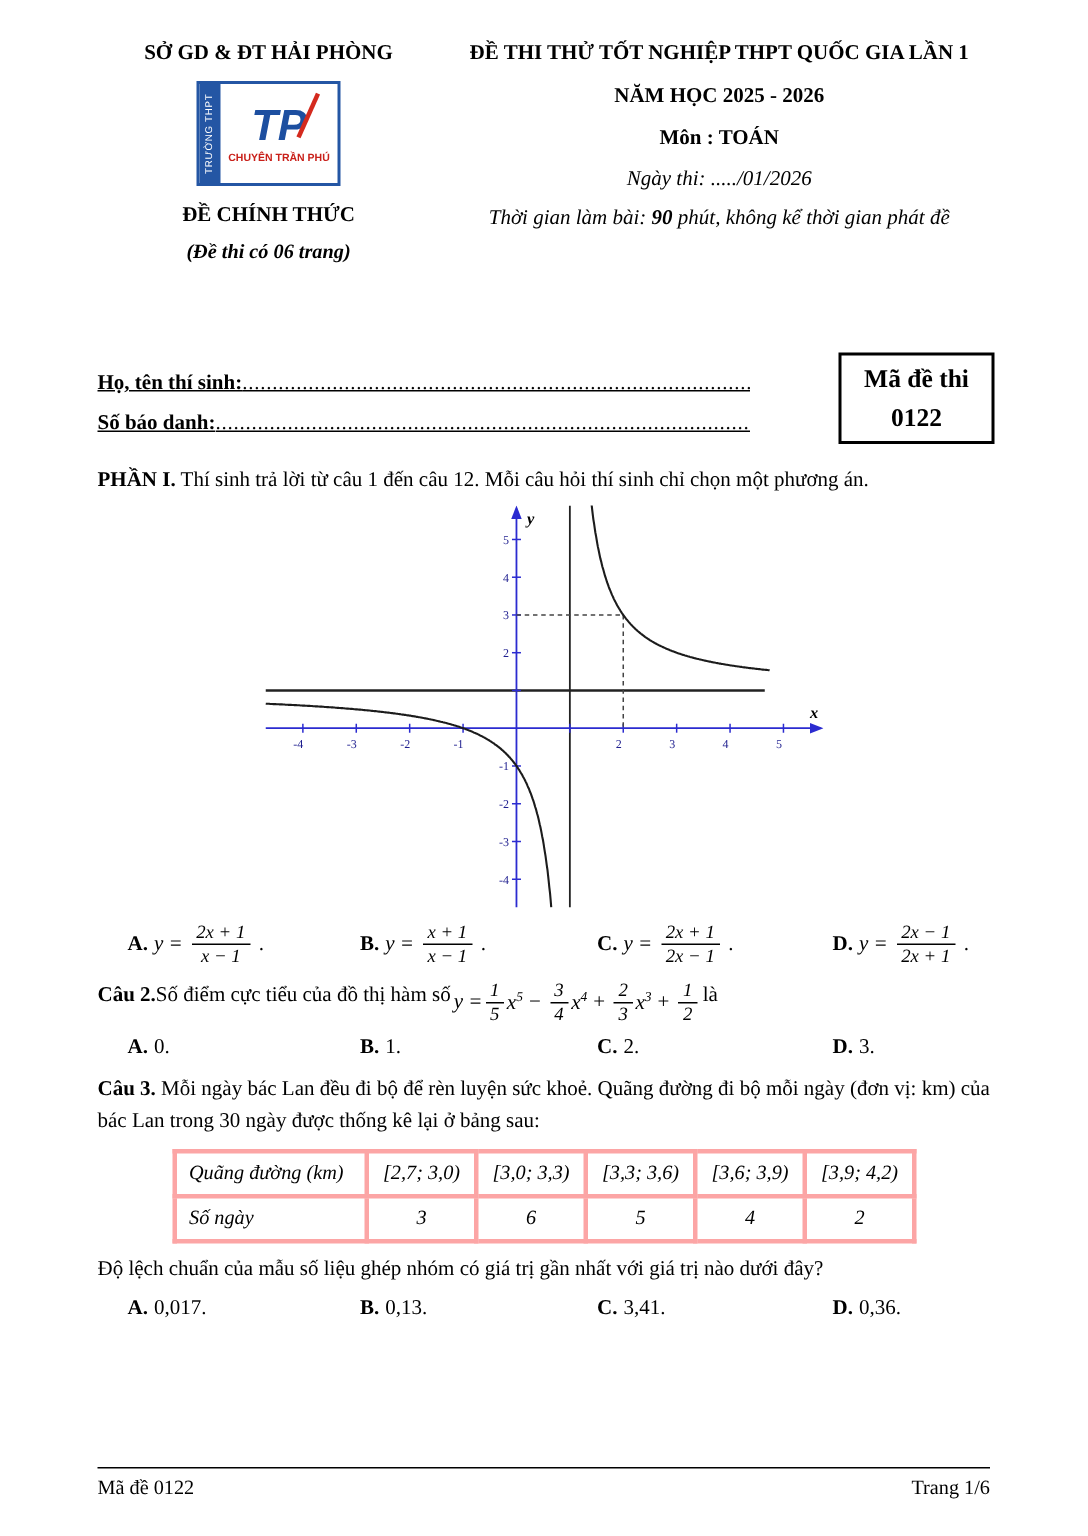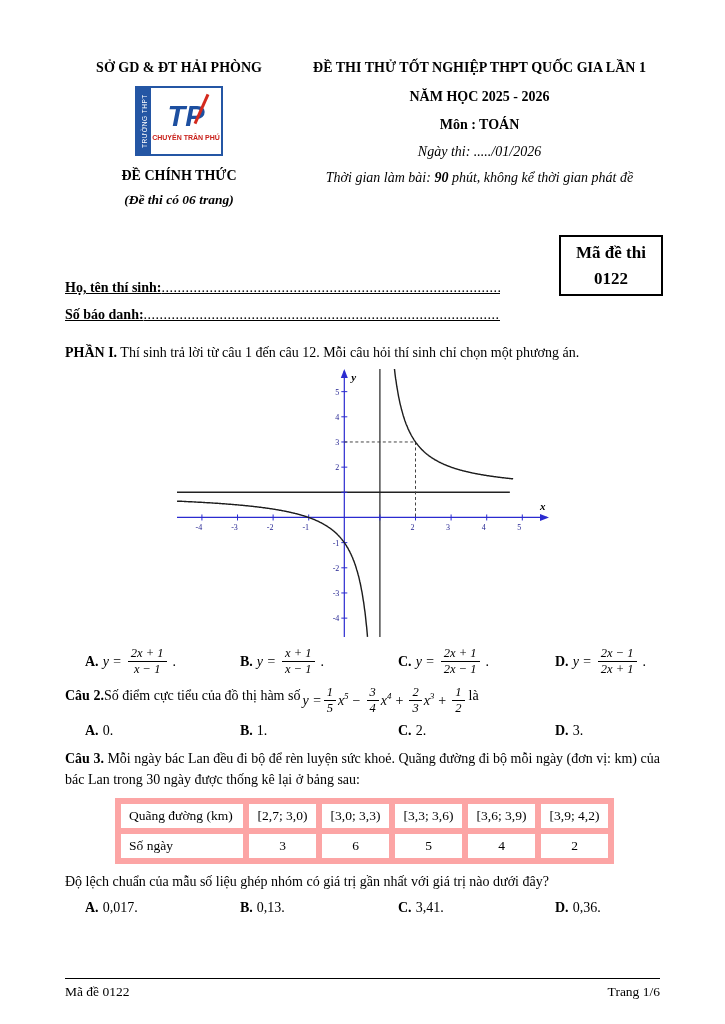--- a/index.html
+++ b/index.html
@@ -1,31 +1,31 @@
 <!DOCTYPE html>
 <html><head>
 <meta charset="utf-8">
 <style>
   * { margin:0; padding:0; box-sizing:border-box; }
   html,body { background:#ffffff; }
   .page {
     width:725px; height:1024px; margin:0 auto; position:relative;
     background:#fff; color:#000; overflow:hidden;
     font-family:"Liberation Serif", serif; font-size:14px;
-    padding:60px 65px 0 65px;
+    padding:28px 65px 0 65px;
   }
   .bold { font-weight:bold; }
   .italic { font-style:italic; }
   .bolditalic { font-weight:bold; font-style:italic; }
 
   .header { display:flex; }
   .header-left { flex:0 0 228px; text-align:center; }
   .header-right { flex:1; text-align:center; padding-left:6px; }
   .dept { font-size:14px; }
-  .logo { width:88px; height:70px; margin:10px auto 0; border:2px solid #2456a4; display:flex; background:#fff; }
+  .logo { width:96px; height:70px; margin:10px auto 0; border:2px solid #2456a4; display:flex; background:#fff; }
   .logo-side { width:14px; background:#2456a4; color:#fff; font-size:6.5px;
     writing-mode:vertical-rl; transform:rotate(180deg);
     font-family:"Liberation Sans", sans-serif; display:flex; align-items:center; justify-content:center; letter-spacing:.5px; }
   .logo-main { flex:1; position:relative; display:flex; flex-direction:column; align-items:center; justify-content:center; }
   .logo-tp { font-size:29px; font-weight:bold; font-style:italic; color:#1d4fa0; line-height:1;
     font-family:"Liberation Sans", sans-serif; }
   .logo-slash { position:absolute; width:3px; height:32px; background:#d42a1e; transform:rotate(24deg); right:18px; top:5px; }
   .logo-name { font-size:7px; font-weight:bold; color:#c9201a; font-family:"Liberation Sans", sans-serif; margin-top:3px; white-space:nowrap; }
   .official { margin-top:12px; }
   .pages-note { margin-top:8px; font-size:13.5px; }
@@ -59,21 +59,21 @@
 
   .q2-line { margin-top:10px; display:flex; flex-wrap:nowrap; }
   .math { display:inline-flex; align-items:center; margin:0 2px; }
   .pow { white-space:nowrap; }
   .pow sup { font-size:9px; font-style:italic; }
   .op { margin:0 4px; }
   .plain-answers { margin-top:8px; }
 
   .q3-text { margin-top:10px; }
   .data-table { border-collapse:collapse; margin:8px 0 8px 50px; font-size:13.5px; }
-  .data-table td { border:6px solid #fca5a5; height:30px; text-align:center; padding:2px 8px; min-width:73px; }
+  .data-table td { border:3px solid #fca5a5; height:30px; text-align:center; padding:2px 8px; min-width:73px;font-style:italic; }
   .data-table td.first { text-align:left; min-width:128px; }
   .q3-question { margin-top:4px; }
   .q3-answers { margin-top:8px; }
 
   .footer { position:absolute; left:65px; right:65px; top:978px;
     border-top:1px solid #000; display:flex; justify-content:space-between;
     padding-top:5px; font-size:13.5px; }
 </style>
 </head>
 <body>

